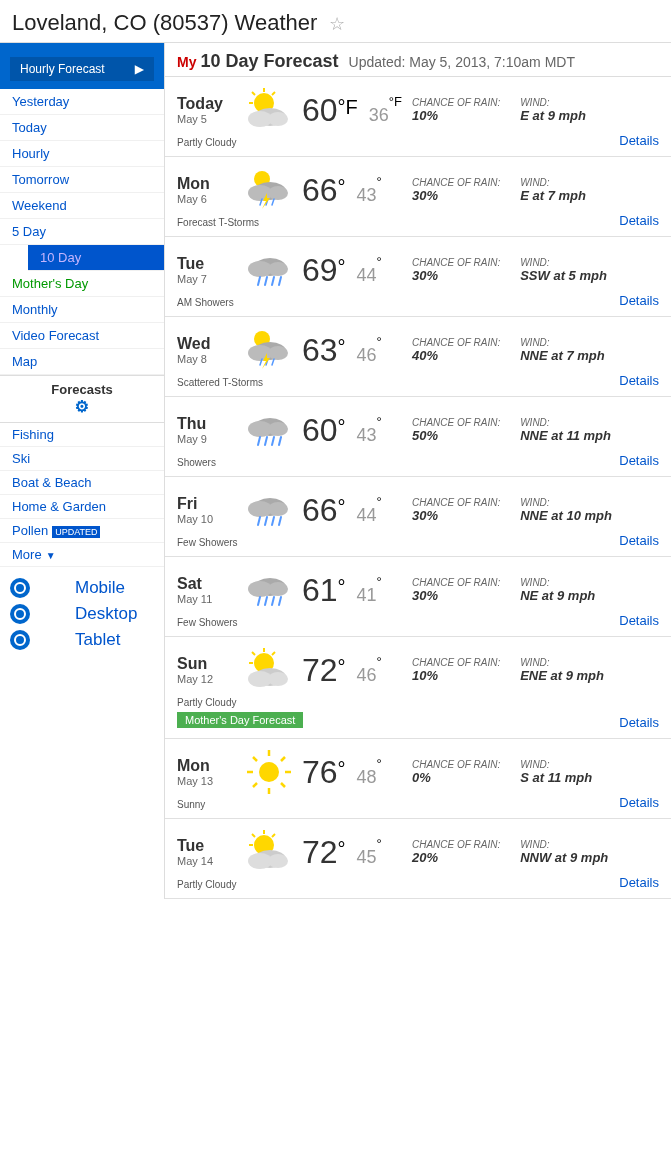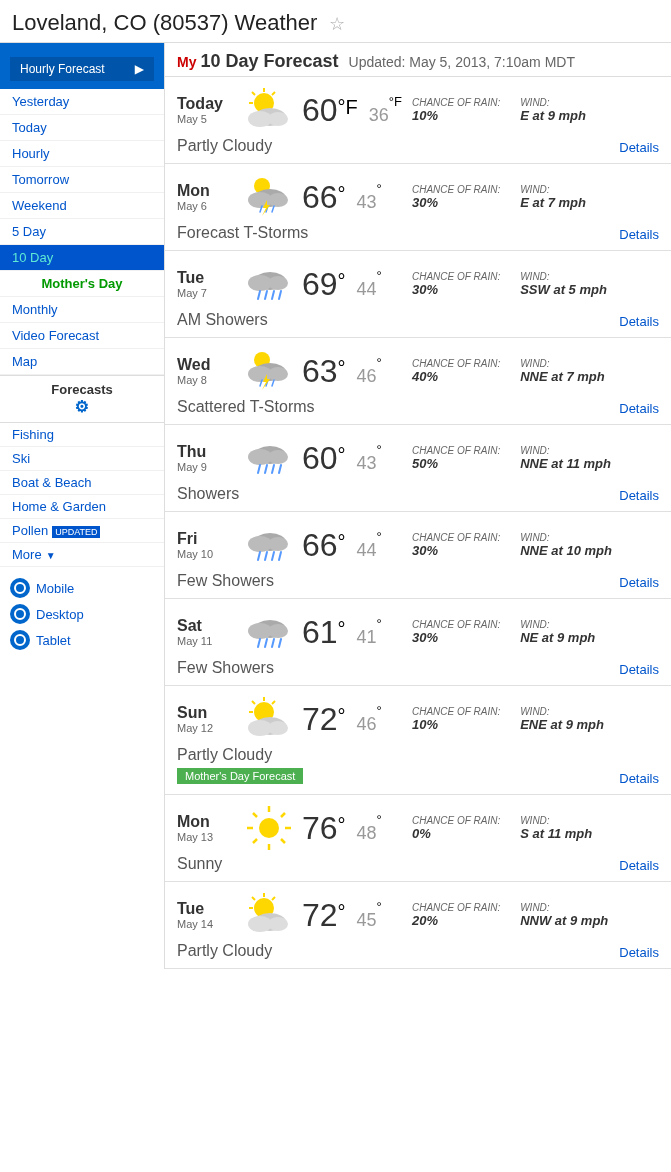--- a/index.html
+++ b/index.html
@@ -21,38 +21,38 @@
       display: flex; align-items: center; justify-content: space-between;
       background: #0055aa; color: #fff; padding: 5px 10px; margin-top: 6px;
       font-size: 12px; cursor: pointer; border: none; width: 100%;
     }
 
     .sidebar-nav { border-bottom: 1px solid #ddd; }
     .sidebar-nav a {
       display: block; padding: 5px 12px; color: #0055cc; text-decoration: none;
       font-size: 13px; border-bottom: 1px solid #f0f0f0;
     }
-    .sidebar-nav a.active { background: #0055cc; color: #5eead4; }
-    .sidebar-nav a.green-highlight { color: #009900; font-weight: bold; text-align: center; }
+    .sidebar-nav a.active { background: #0055cc; color: #c4b5fd; margin-left: 28px; }
+    .sidebar-nav a.green-highlight { color: #009900; font-weight: normal; }
 
     .sidebar-section-header {
       display: flex; align-items: center; justify-content: space-between;
       padding: 6px 12px; font-weight: bold; font-size: 13px; color: #333;
       border-bottom: 1px solid #ddd;
       flex-direction: column;
     }
     .gear-icon { color: #0066cc; font-size: 16px; cursor: pointer; }
 
     .sidebar-forecasts a { display: block; padding: 4px 12px; color: #0055cc; text-decoration: none; font-size: 13px; border-bottom: 1px solid #f0f0f0; }
 
     .pollen-badge { background: #0055cc; color: #fff; font-size: 9px; padding: 1px 3px; margin-left: 4px; vertical-align: middle; }
     .more-arrow { font-size: 10px; margin-left: 4px; color: #0055cc; }
 
     .sidebar-platforms { padding: 8px 10px; }
-    .platform-item { display: flex; align-items: center; padding: 3px 0; color: #0055cc; font-size: 13px; cursor: pointer; }
+    .platform-item { display: flex; align-items: center; padding: 3px 0; color: #0055cc; font-size: 17px; cursor: pointer; gap: 39px; }
     .platform-icon { width: 20px; height: 20px; border-radius: 50%; background: #0066cc; margin-right: 6px; display: flex; align-items: center; justify-content: center; }
     .platform-icon-inner { width: 12px; height: 12px; border: 2px solid #fff; border-radius: 50%; }
 
     
     .main-content { flex: 1; padding: 0; }
 
     .forecast-header { display: flex; align-items: baseline; padding: 8px 12px 4px; border-bottom: 1px solid #ddd; }
     .my-badge { color: #cc0000; font-weight: bold; font-size: 14px; margin-right: 4px; }
     .forecast-title { font-size: 18px; font-weight: bold; color: #333; margin-right: 10px; }
     .forecast-updated { font-size: 14px; color: #666; }
@@ -71,21 +71,21 @@
     .temp-low { font-size: 18px; color: #999; }
     .temp-low-deg { font-size: 13px; vertical-align: top; margin-top: 2px; display: inline-block; }
 
     .rain-wind-block { flex: 1; display: flex; gap: 20px; font-style: italic; }
     .chance-block, .wind-block { }
     .label-small { font-size: 10px; color: #666; text-transform: uppercase; }
     .value-bold { font-size: 13px; color: #333; font-weight: bold; }
 
     .details-link { position: absolute; right: 12px; bottom: 8px; color: #0055cc; text-decoration: none; font-size: 13px; }
 
-    .condition-text { font-size: 16px; color: #555; margin-top: 2px; }
+    .condition-text { font-size: 10px; color: #555; margin-top: 2px; }
 
     .mothers-day-badge {
       display: inline-block; background: #4caf50; color: #fff; font-size: 11px;
       padding: 2px 8px; margin-top: 4px; margin-bottom: 2px;
     }
 
     
     .weather-svg { width: 55px; height: 50px; }
     .sun-ray { stroke: #FFD700; stroke-width: 2.5; }
   </style>

